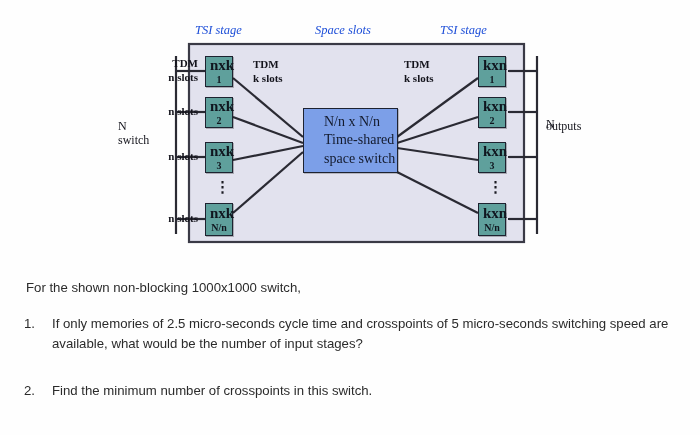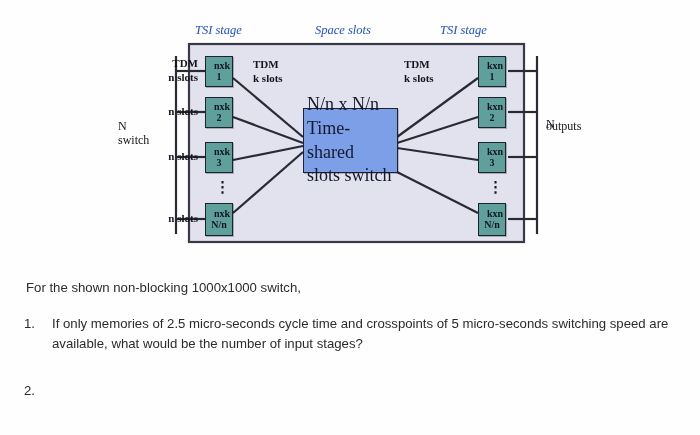--- a/index.html
+++ b/index.html
@@ -40,34 +40,34 @@
     display: flex;
     flex-direction: column;
     align-items: center;
     justify-content: center;
     font-family: "Liberation Serif", serif;
     font-weight: bold;
     color: #10161f;
     line-height: 1.05;
     box-shadow: 1px 1px 0 rgba(0,0,0,0.25);
   }
-  .switch-box .sb-top { font-size: 10px; padding-left: 6px; }
+  .switch-box .sb-top { font-size: 15px; padding-left: 6px; }
   .switch-box .sb-bot { font-size: 10px; margin-top: 1px; }
 
   .center-box {
     position: absolute;
     background: #7c9fe8;
     border: 1.7px solid #1d2230;
     display: flex;
     flex-direction: column;
     align-items: flex-start;
     justify-content: center;
-    padding-left: 3px;
-    font-family: "Liberation Serif", serif;
-    font-size: 18px;
+    padding-left: 20px;
+    font-family: "Liberation Serif", serif;
+    font-size: 14px;
     color: #131a2c;
     line-height: 1.32;
     box-shadow: 1px 1px 0 rgba(0,0,0,0.2);
   }
 
   .slot-label {
     position: absolute;
     font-family: "Liberation Serif", serif;
     font-weight: bold;
     font-size: 11px;
@@ -223,35 +223,36 @@
       <span class="sb-bot">3</span>
     </div>
     <div class="switch-box" style="left:478px; top:203px; width:28px; height:33px;">
       <span class="sb-top">kxn</span>
       <span class="sb-bot">N/n</span>
     </div>
 
     <div class="center-box" style="left:303px; top:108px; width:95px; height:65px;">
       <span>N/n x N/n</span>
       <span>Time-shared</span>
-      <span>slots switch</span>
+      <span>space switch</span>
     </div>
 
     <div class="vdots" style="left:215px; top:178px;">⋮</div>
     <div class="vdots" style="left:488px; top:178px;">⋮</div>
 
   </div>
 
   <div id="textblock">
     <div class="intro">For the shown non-blocking 1000x1000 switch,</div>
 
     <div class="qlist">
       <div class="qitem">
         <span class="qnum">1.</span>
         <span class="qtext-justify">If only memories of 2.5 micro-seconds cycle time and crosspoints of 5 micro-seconds switching speed are available, what would be the number of input stages?</span>
       </div>
       <div class="qitem">
         <span class="qnum">2.</span>
+        <span>Find the minimum number of crosspoints in this switch.</span>
       </div>
     </div>
   </div>
 
 </div>
 
 </body></html>

